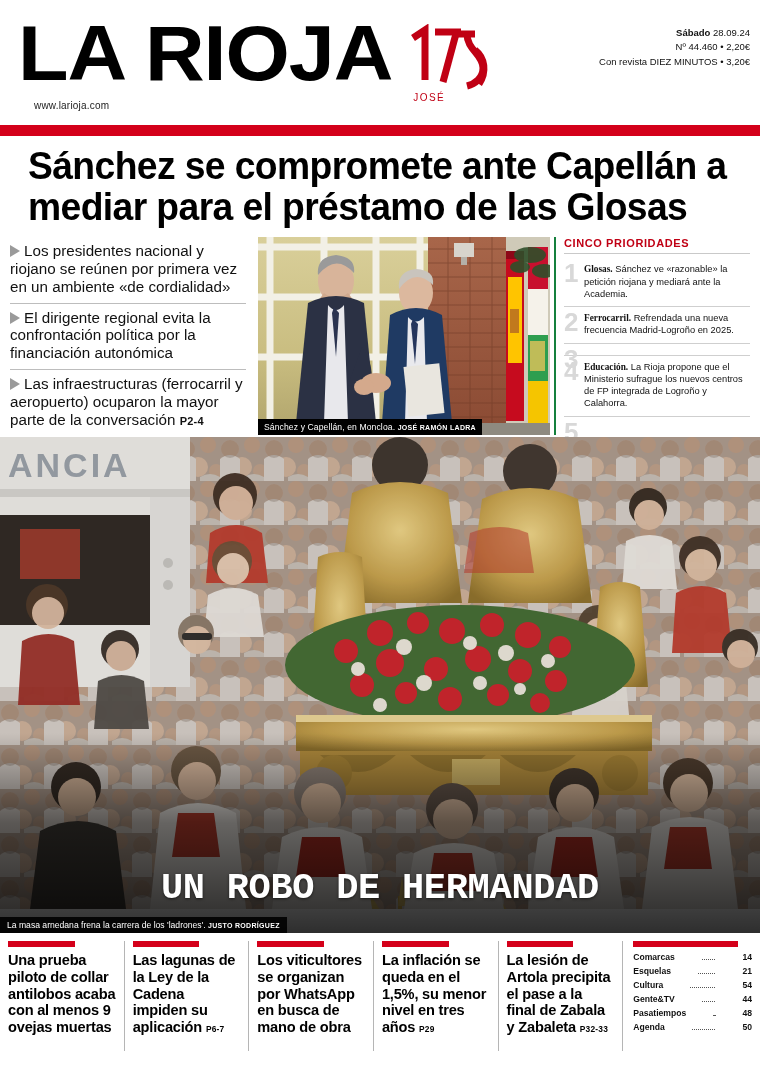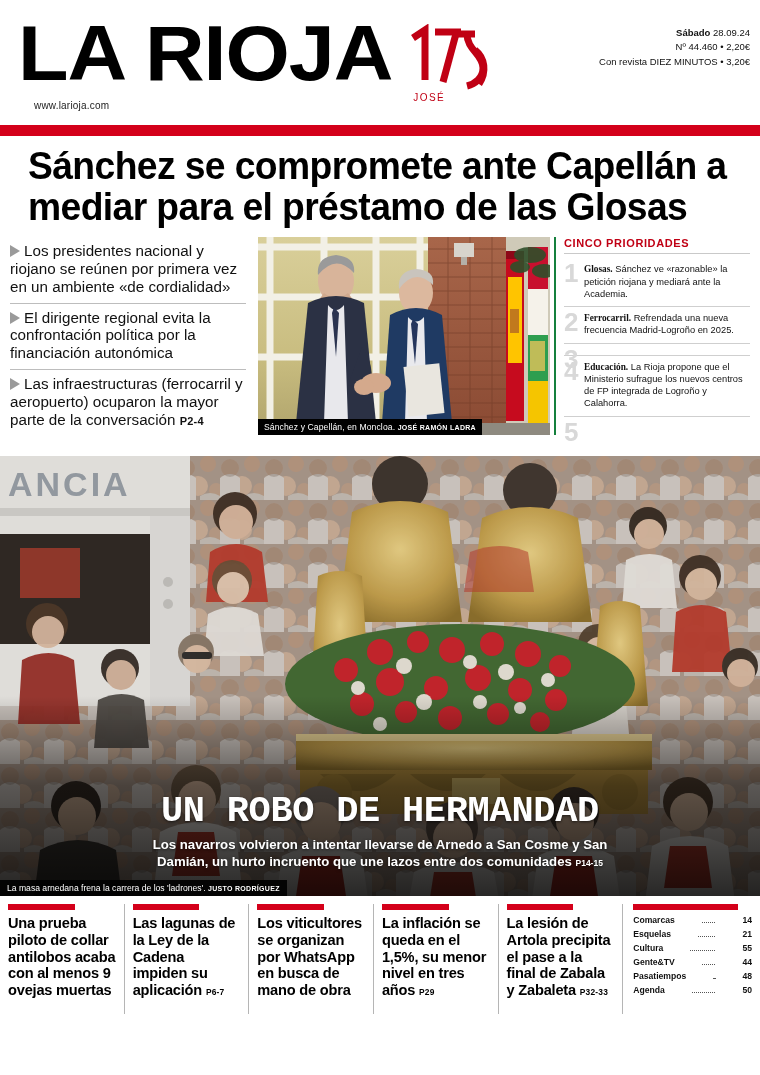--- a/index.html
+++ b/index.html
@@ -108,21 +108,21 @@
   .prior-num {
     position:absolute; left:0; top:2px;
     font-size:26px; font-weight:700; color:#d8d8d8; line-height:1;
     width:18px;
   }
   .prior-text { padding-left:20px; }
   .prior-text.flow { padding-left:20px; }
   .prior-text b { font-weight:700;font-family:Liberation Serif, serif; }
 
   
-  .main-photo { position:relative; width:100%; height:440px; overflow:hidden; margin-top:21px; }
+  .main-photo { position:relative; width:100%; height:496px; overflow:hidden; margin-top:2px; }
   .main-photo .grad {
     position:absolute; left:0; right:0; bottom:0; height:200px;
     background:linear-gradient(to bottom, rgba(0,0,0,0) 0%, rgba(0,0,0,0.55) 45%, rgba(0,0,0,0.82) 100%);
   }
   .main-overlay { position:absolute; left:0; right:0; bottom:26px; text-align:center; color:#fff; }
   .main-overlay h2 {
     font-size:37px; font-weight:700; letter-spacing:-0.3px; line-height:1;
     text-shadow:0 1px 3px rgba(0,0,0,0.6);
     font-family:Liberation Mono, monospace;
   }
@@ -543,24 +543,20 @@
       <path d="M40 394 q38 -20 76 0 l10 78 H30z" fill="#3a3734"></path>
     </g>
 
     <rect x="0" y="0" width="760" height="472" fill="#5c4a3c" opacity="0.12"></rect>
   </svg>
 
   <div class="grad"></div>
 
   <div class="main-overlay">
     <h2>UN ROBO DE HERMANDAD</h2>
-    <p>
-      <span>Los navarros volvieron a intentar llevarse de Arnedo a San Cosme y San Damián, un hurto incruento que une lazos entre dos comunidades</span>
-      <span class="pg">P14-15</span>
-    </p>
   </div>
 
   <div class="main-caption">
     <span>La masa arnedana frena la carrera de los 'ladrones'.</span>
     <span class="credit">JUSTO RODRÍGUEZ</span>
   </div>
 </div>
 
 <div class="bottom">
 
@@ -602,21 +598,21 @@
       <span class="index-page">14</span>
     </div>
     <div class="index-row">
       <span class="index-name">Esquelas</span>
       <span class="index-dots"></span>
       <span class="index-page">21</span>
     </div>
     <div class="index-row">
       <span class="index-name">Cultura</span>
       <span class="index-dots"></span>
-      <span class="index-page">55</span>
+      <span class="index-page">54</span>
     </div>
     <div class="index-row">
       <span class="index-name">Gente&amp;TV</span>
       <span class="index-dots"></span>
       <span class="index-page">44</span>
     </div>
     <div class="index-row">
       <span class="index-name">Pasatiempos</span>
       <span class="index-dots"></span>
       <span class="index-page">48</span>

